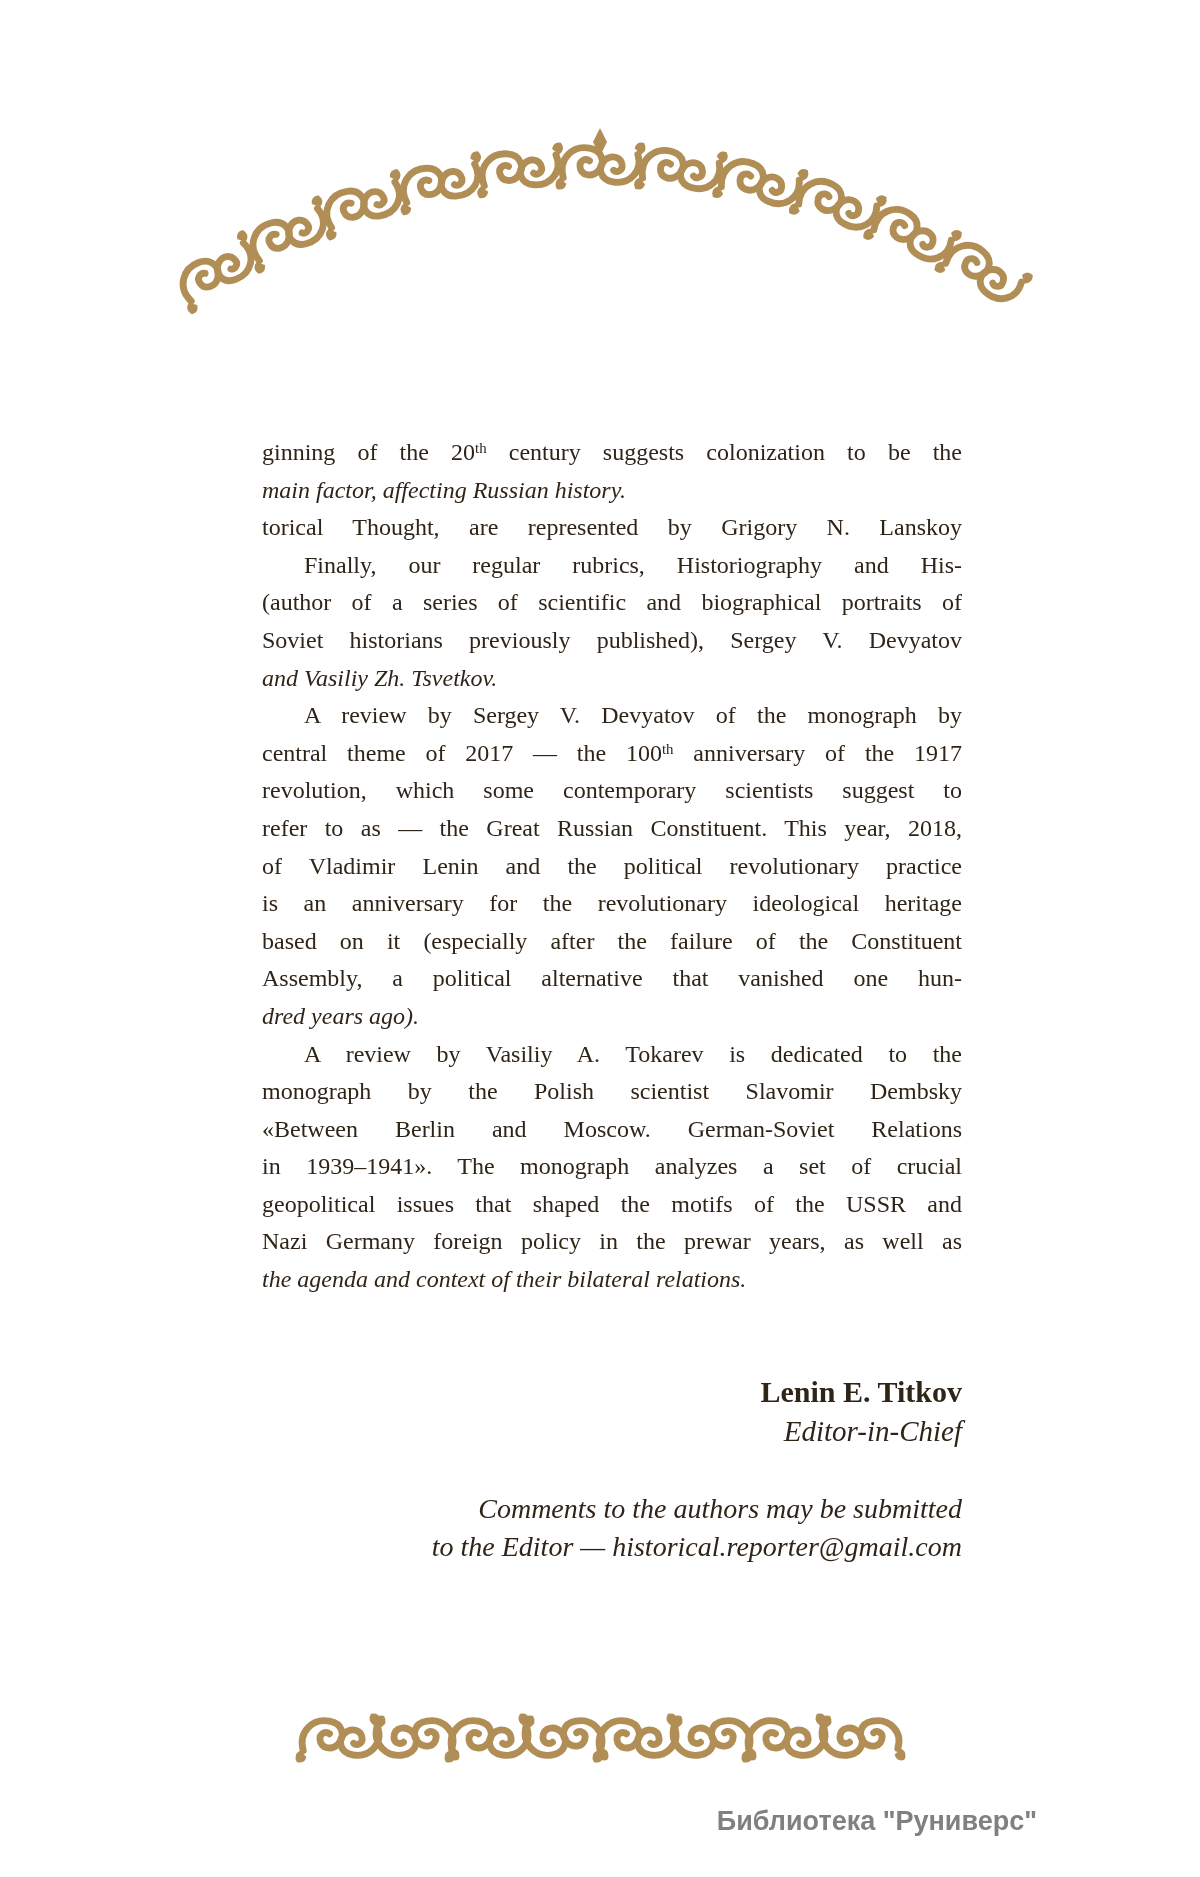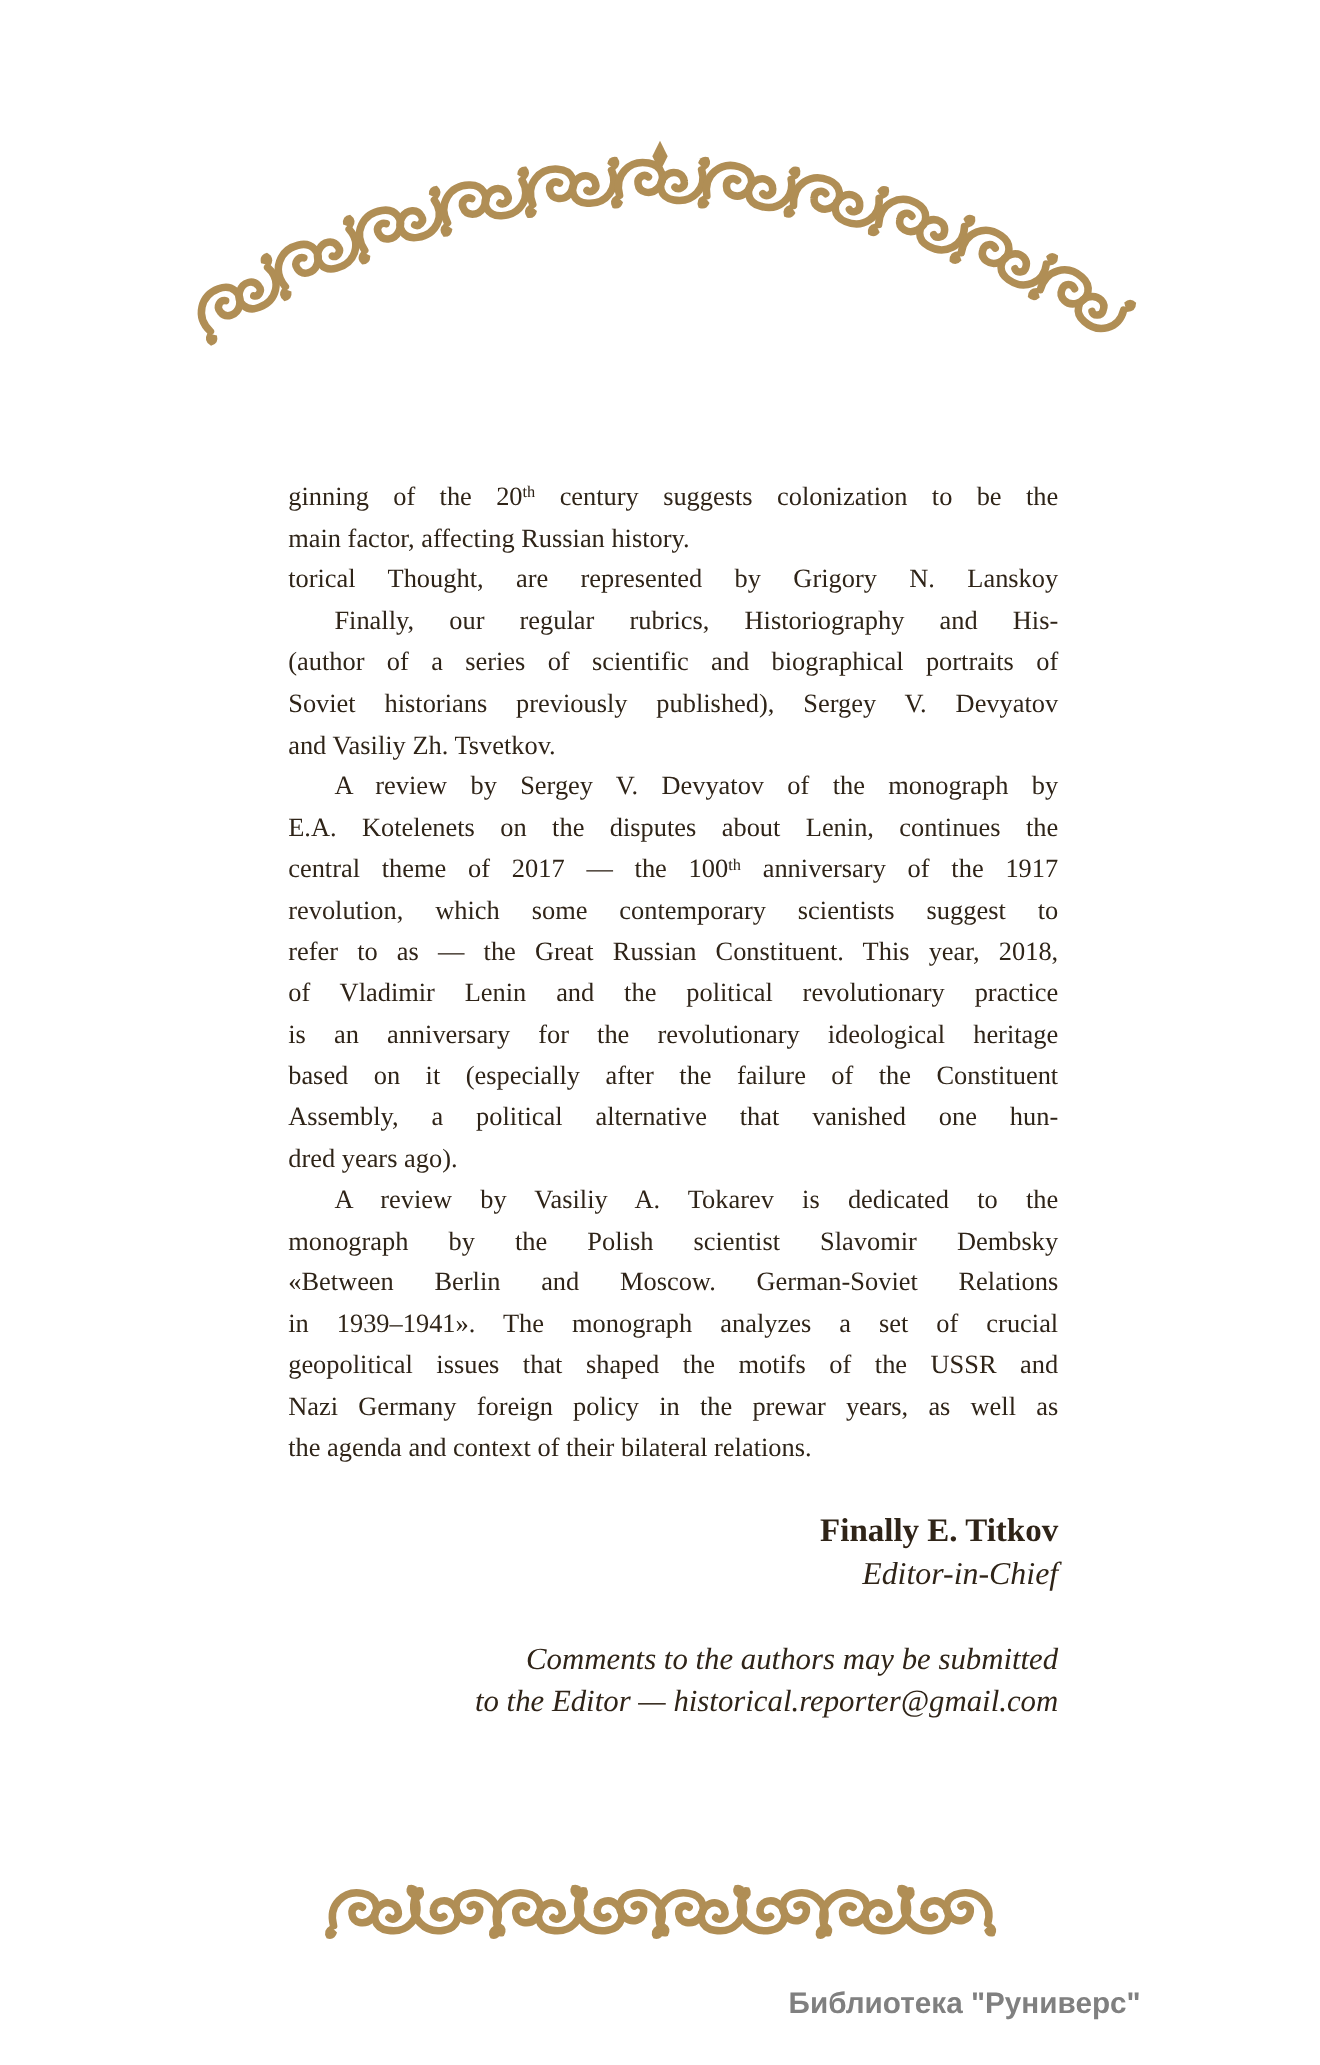--- a/index.html
+++ b/index.html
@@ -8,21 +8,21 @@
     position:relative; width:1200px; height:1877px; background:#ffffff;
     font-family:"Liberation Serif", serif; color:var(--ink); overflow:hidden;border-radius:25px;
   }
   .ornament { position:absolute; left:0; color:var(--gold); }
   .ornament.top { top:0; }
   .ornament.bottom { top:1700px; }
 
   .body-text { position:absolute; left:262px; top:434px; width:700px;
                font-size:24px; line-height:37.6px; }
   .bline { text-align:justify; text-align-last:justify; }
-  .bline.plast { text-align-last:left; }
+  .bline.plast { text-align-last:left;font-style:italic; }
   .bline.indent { text-indent:42px; }
   sup { font-size:0.62em; line-height:0; position:relative; top:-0.45em; vertical-align:baseline; }
 
   .signature { position:absolute; left:262px; top:1372px; width:700px; text-align:right; }
   .sig-name { font-weight:bold; font-size:30px; line-height:40px; }
   .sig-role { font-style:italic; font-size:29px; line-height:38px; }
 
   .comments { position:absolute; left:262px; top:1490px; width:700px; text-align:right;
               font-style:italic; font-size:28px; line-height:38px; }
 
@@ -60,40 +60,39 @@
 
   <div class="body-text">
     <div class="bline">ginning of the 20<sup>th</sup> century suggests colonization to be the</div>
     <div class="bline plast">main factor, affecting Russian history.</div>
     <div class="bline">torical Thought, are represented by Grigory N. Lanskoy</div>
     <div class="bline indent">Finally, our regular rubrics, Historiography and His-</div>
     <div class="bline">(author of a series of scientific and biographical portraits of</div>
     <div class="bline">Soviet historians previously published), Sergey V. Devyatov</div>
     <div class="bline plast">and Vasiliy Zh. Tsvetkov.</div>
     <div class="bline indent">A review by Sergey V. Devyatov of the monograph by</div>
-    <div class="bline">E.A. Kotelenets on the disputes about Lenin, continues the</div>
     <div class="bline">central theme of 2017 — the 100<sup>th</sup> anniversary of the 1917</div>
     <div class="bline">revolution, which some contemporary scientists suggest to</div>
     <div class="bline">refer to as — the Great Russian Constituent. This year, 2018,</div>
     <div class="bline">of Vladimir Lenin and the political revolutionary practice</div>
     <div class="bline">is an anniversary for the revolutionary ideological heritage</div>
     <div class="bline">based on it (especially after the failure of the Constituent</div>
     <div class="bline">Assembly, a political alternative that vanished one hun-</div>
     <div class="bline plast">dred years ago).</div>
     <div class="bline indent">A review by Vasiliy A. Tokarev is dedicated to the</div>
     <div class="bline">monograph by the Polish scientist Slavomir Dembsky</div>
     <div class="bline">«Between Berlin and Moscow. German-Soviet Relations</div>
     <div class="bline">in 1939–1941». The monograph analyzes a set of crucial</div>
     <div class="bline">geopolitical issues that shaped the motifs of the USSR and</div>
     <div class="bline">Nazi Germany foreign policy in the prewar years, as well as</div>
     <div class="bline plast">the agenda and context of their bilateral relations.</div>
   </div>
 
   <div class="signature">
-    <div class="sig-name">Finally E. Titkov</div>
+    <div class="sig-name">Lenin E. Titkov</div>
     <div class="sig-role">Editor-in-Chief</div>
   </div>
 
   <div class="comments">
     <div>Comments to the authors may be submitted</div>
     <div>to the Editor — historical.reporter@gmail.com</div>
   </div>
 
   <svg class="ornament bottom" width="1200" height="80" viewBox="0 0 1200 80" aria-hidden="true">
     <use href="#scrollUnit" transform="translate(340 38) scale(1.05)"></use>

